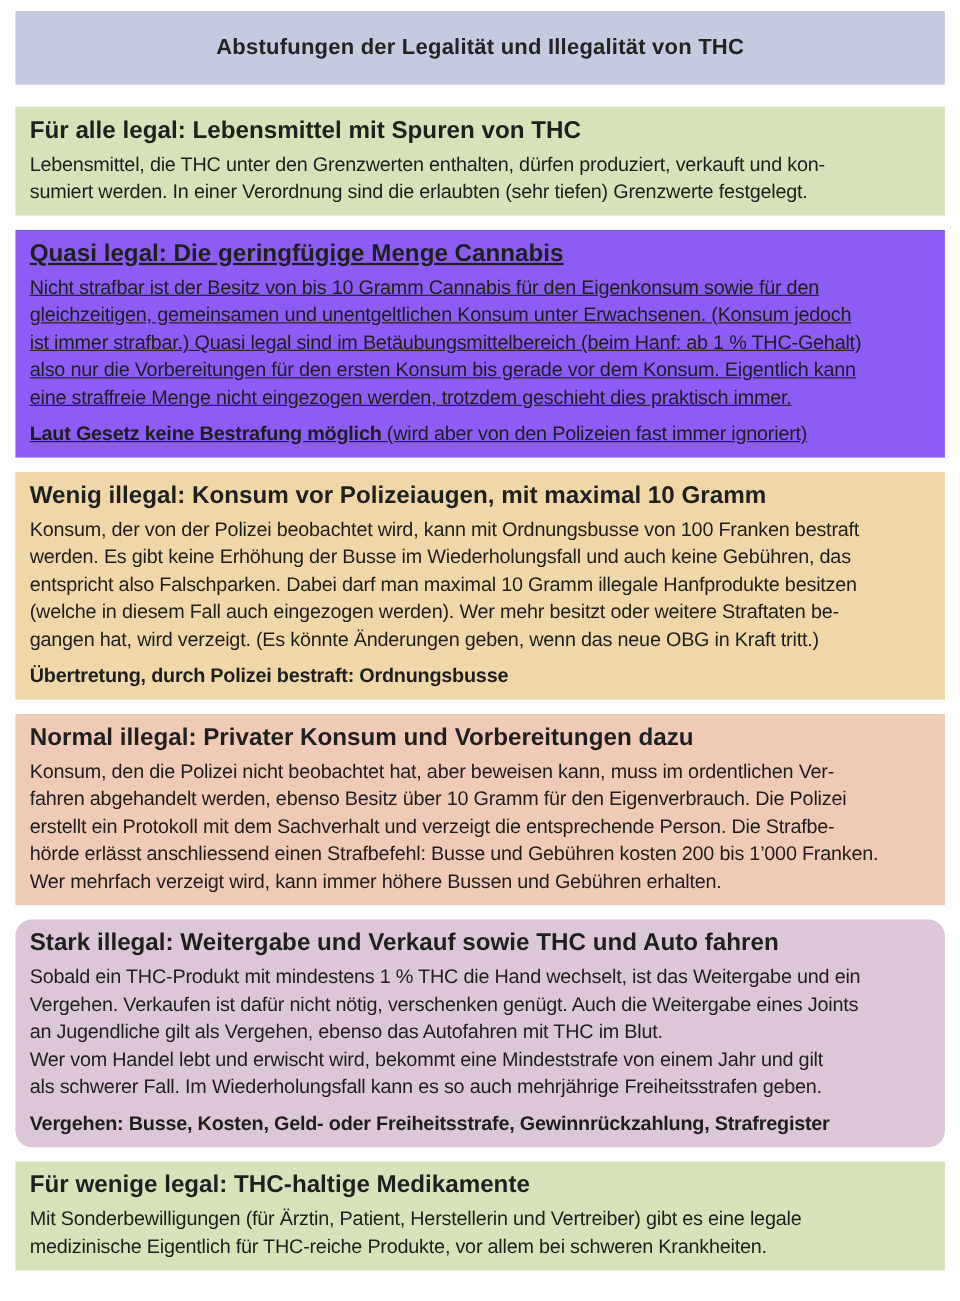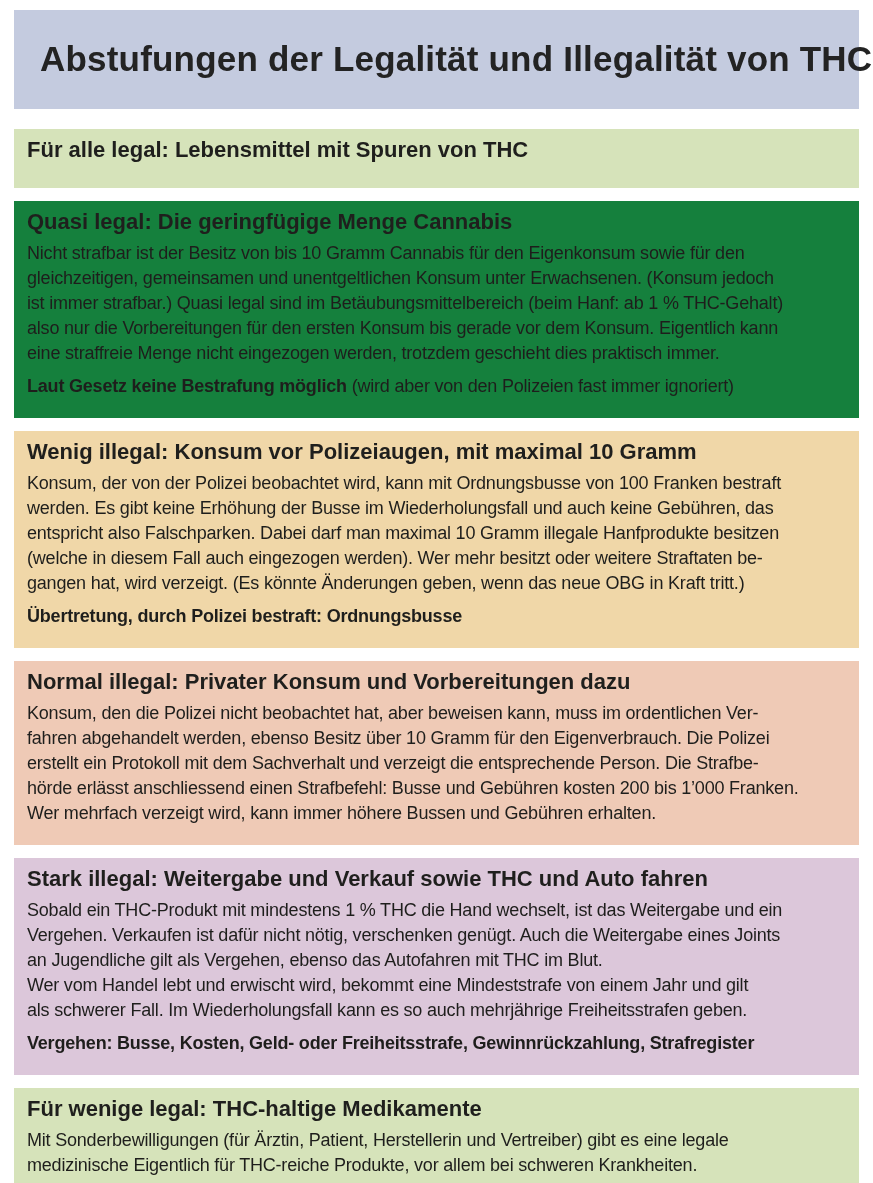--- a/index.html
+++ b/index.html
@@ -17,31 +17,31 @@
   .page {
     padding: 10px 14px 12px 14px;
   }
   .title-bar {
     background: #c4cbdf;
     padding: 13px 10px 14px 10px;
     text-align: center;
     margin-bottom: 20px;
   }
   .title-bar h1 {
-    margin: 16px;
-    font-size: 35px;
+    margin: 0;
+    font-size: 20px;
     font-weight: bold;
     letter-spacing: 0.2px;
     color: #232323;
     line-height: 40px;
     white-space: nowrap;
   }
   .section {
     margin-bottom: 13px;
-    padding: 8px 13px 19px 13px;
+    padding: 8px 13px 9px 13px;
   }
   .section h2 {
     margin: 0 0 6px 0;
     font-size: 22px;
     line-height: 26px;
     font-weight: bold;
     color: #1f1f1d;
     white-space: nowrap;
   }
   .sec-body {
@@ -53,36 +53,38 @@
   }
   .sec-footer {
     margin-top: 8px;
     font-size: 18px;
     line-height: 25px;
     letter-spacing: -0.2px;
     white-space: nowrap;
   }
   .sec-footer b { font-weight: bold; }
   .bg-green  { background: #d6e3ba; }
-  .bg-yellow { background: #15803d; }
+  .bg-yellow { background: #8b5cf6; text-decoration: underline; }
   .bg-orange { background: #f0d7a8; }
   .bg-red    { background: #efcab6; }
-  .bg-purple { background: #dcc7da; }
+  .bg-purple { background: #dcc7da; border-radius: 15px; }
 </style>
 </head>
 <body>
 
 <div class="page">
 
   <div class="title-bar">
     <h1>Abstufungen der Legalität und Illegalität von THC</h1>
   </div>
 
   <div class="section bg-green">
     <h2>Für alle legal: Lebensmittel mit Spuren von THC</h2>
+    <div class="sec-body">Lebensmittel, die THC unter den Grenzwerten enthalten, dürfen produziert, verkauft und kon-
+sumiert werden. In einer Verordnung sind die erlaubten (sehr tiefen) Grenzwerte festgelegt.</div>
   </div>
 
   <div class="section bg-yellow">
     <h2>Quasi legal: Die geringfügige Menge Cannabis</h2>
     <div class="sec-body">Nicht strafbar ist der Besitz von bis 10 Gramm Cannabis für den Eigenkonsum sowie für den
 gleichzeitigen, gemeinsamen und unentgeltlichen Konsum unter Erwachsenen. (Konsum jedoch
 ist immer strafbar.) Quasi legal sind im Betäubungsmittelbereich (beim Hanf: ab 1 % THC-Gehalt)
 also nur die Vorbereitungen für den ersten Konsum bis gerade vor dem Konsum. Eigentlich kann
 eine straffreie Menge nicht eingezogen werden, trotzdem geschieht dies praktisch immer.</div>
     <div class="sec-footer"><b>Laut Gesetz keine Bestrafung möglich</b><span> (wird aber von den Polizeien fast immer ignoriert)</span></div>

